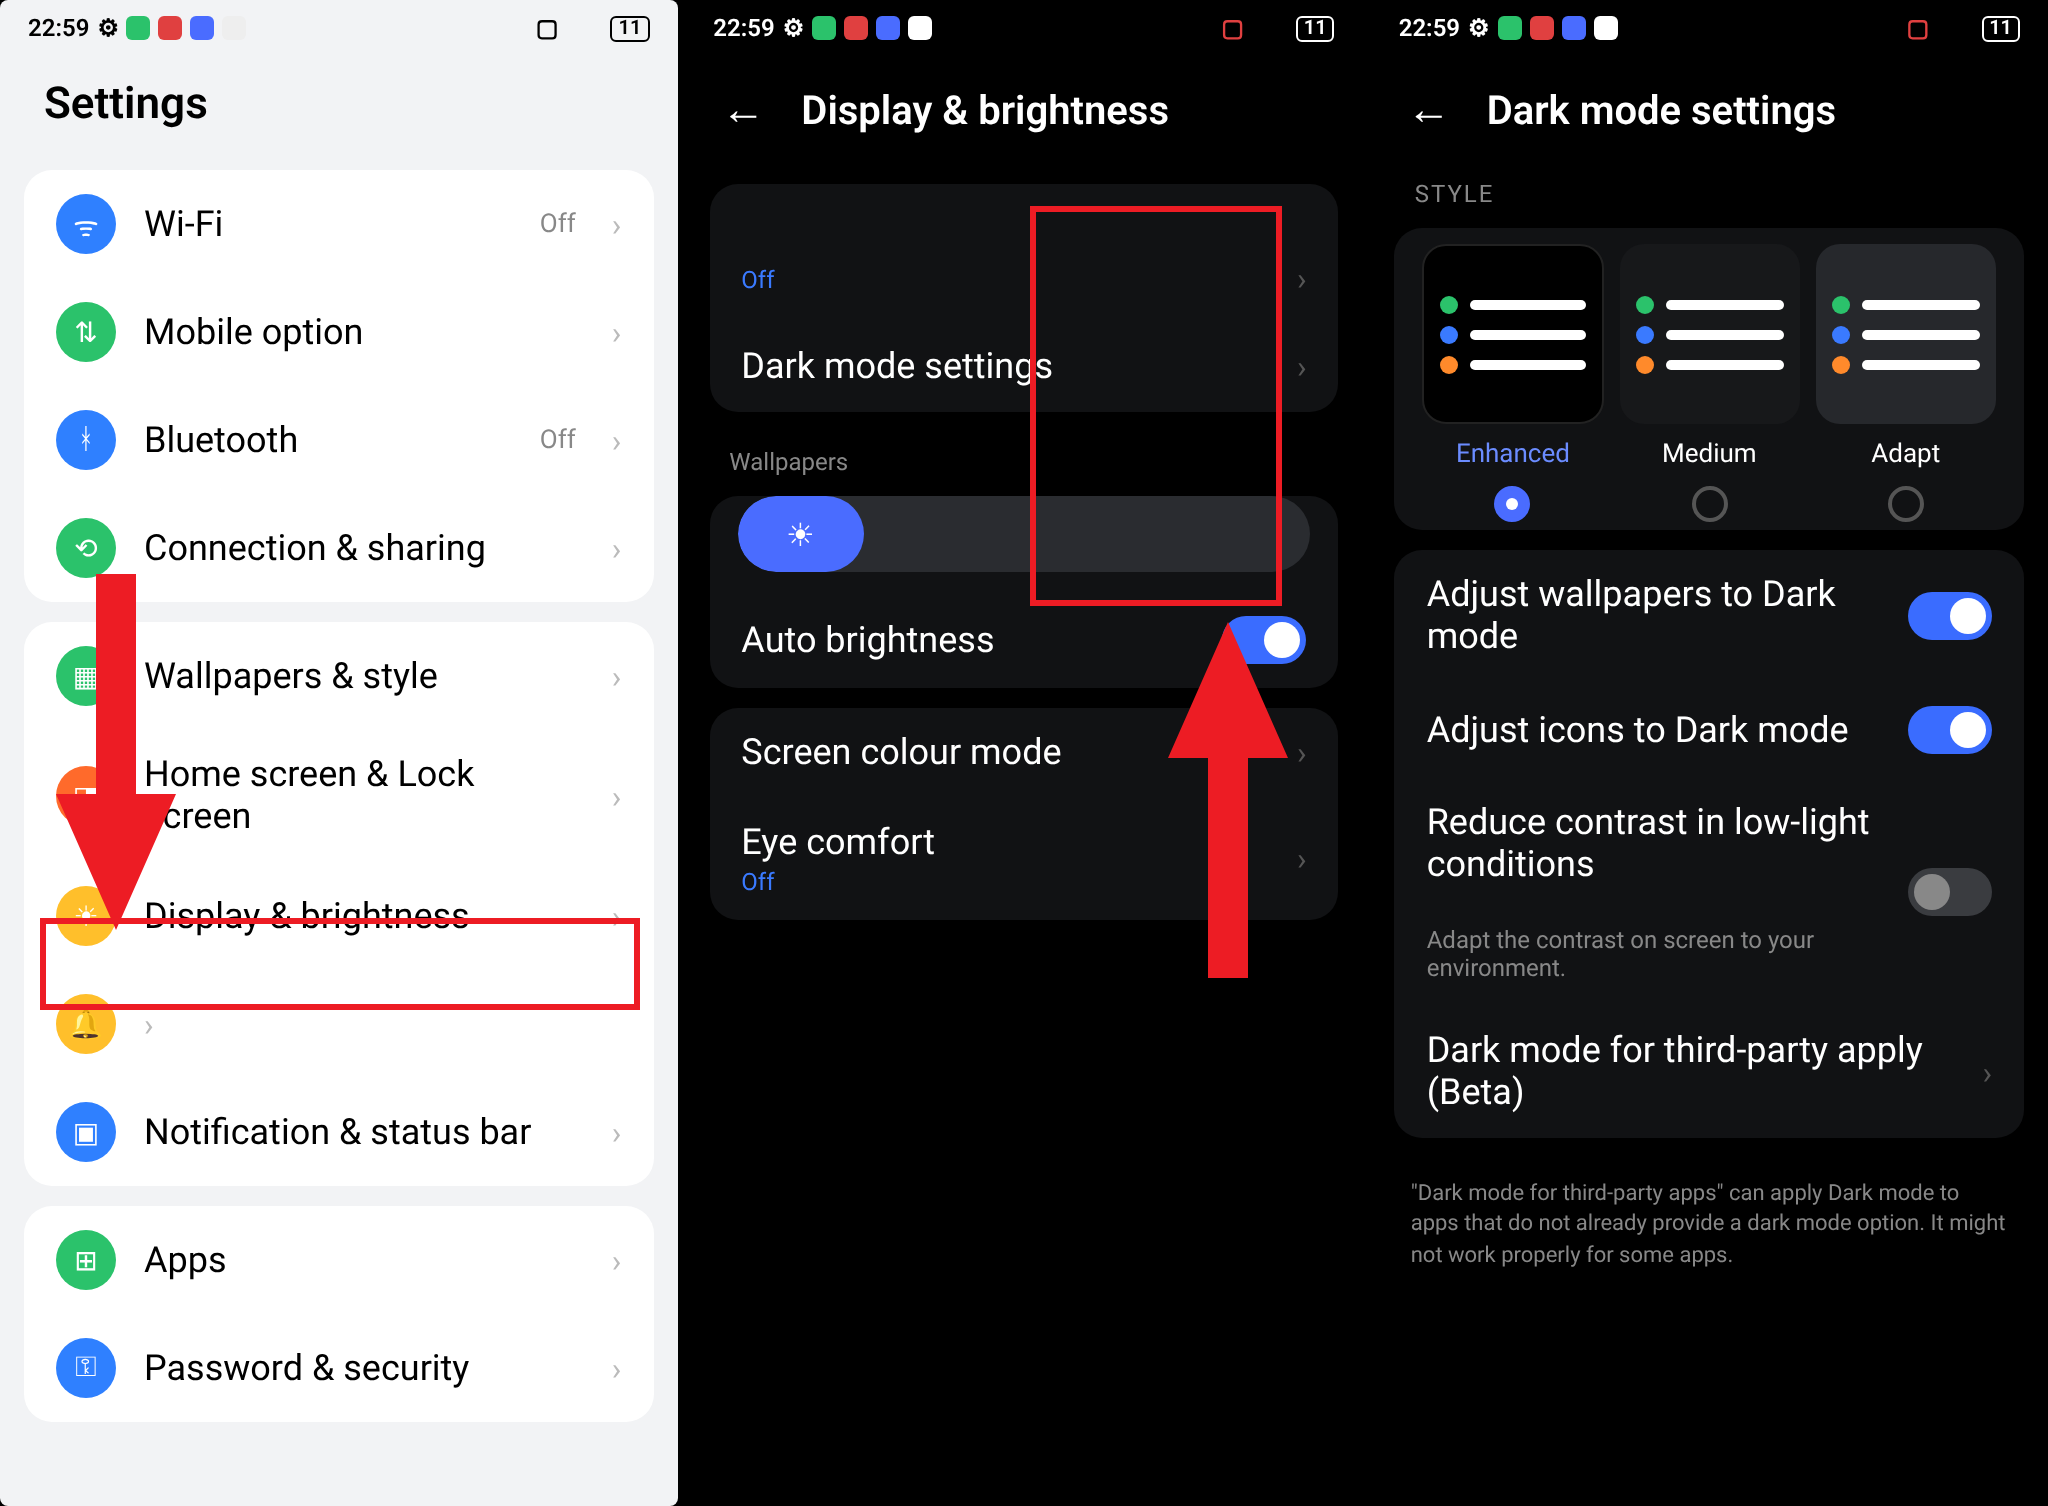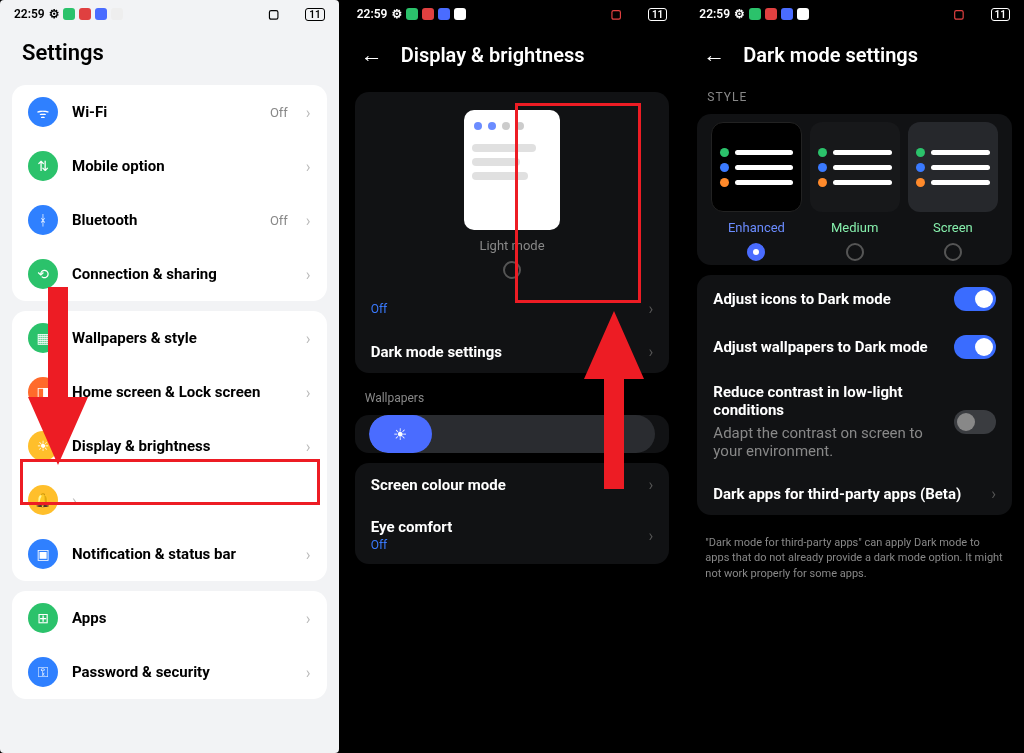--- a/index.html
+++ b/index.html
@@ -58,26 +58,26 @@
     display: flex; align-items: center;
     padding: 12px 16px;
     gap: 14px;
     position: relative;
   }
   .row .icon {
     width: 30px; height: 30px; border-radius: 50%;
     display: flex; align-items: center; justify-content: center;
     color: #fff; font-size: 14px; flex-shrink: 0;
   }
-  .row .label { flex: 1; font-size: 15px; font-weight: 700; }
+  .row .label { flex: 1; font-size: 18px; font-weight: 400; }
   .row .value { font-size: 13px; color: #888; margin-right: 4px; }
   .row .chev { color: #bbb; font-size: 16px; }
   .phone.dark .row .chev { color: #555; }
   .row .sub { font-size: 12px; color: #3a7aff; }
-  .row .sublabel { font-size: 15px; color: #888; margin-top:3px; }
+  .row .sublabel { font-size: 12px; color: #888; margin-top:18px; }
 
   .section-label { font-size: 12px; color: #888; padding: 8px 22px 0; text-transform: none; }
 
   
   .redbox { position: absolute; border: 3px solid #ed1c24; pointer-events: none; }
 
   
   .arrow {
     position: absolute;
     width: 60px;
@@ -128,21 +128,21 @@
   .style-col { flex:1; display:flex; flex-direction:column; align-items:center; gap:8px; }
   .style-prev { width: 100%; height: 90px; border-radius:12px; padding:10px 8px; display:flex; flex-direction:column; justify-content:center; gap:6px;}
   .style-prev.enh { background:#000; border:1px solid #222;}
   .style-prev.med { background:#17181a;}
   .style-prev.gen { background:#26282c;}
   .style-line { display:flex; align-items:center; gap:6px; }
   .sdot { width:9px;height:9px;border-radius:50%; flex-shrink:0;}
   .sbar { flex:1; height:5px; border-radius:3px; background:#fff;}
   .style-name { font-size:13px; }
   .style-name.sel { color:#6b8cff; }
-  .style-name.unsel { color:#86efac; }
+  .style-name.unsel { color:#ffffff; }
 
   .row-col { display:flex; flex-direction:column; flex:1; gap:2px;}
   .helper { font-size: 11px; color:#888; padding: 10px 20px; line-height:1.4; }
 
 </style>
 </head>
 <body>
 
 <div class="phone light">
   <div class="status-bar">
@@ -251,55 +251,44 @@
     </div>
   </div>
 
   <div class="hdr">
     <span class="back">←</span>
     <span class="title">Display &amp; brightness</span>
   </div>
 
   <div class="card">
     <div class="mode-row">
-      <div class="mode-col">
-        <div class="mode-prev light">
-          <div class="dots">
-              <span class="dot" style="background:#6b8cff"></span>
-              <span class="dot" style="background:#6b8cff"></span>
-              <span class="dot" style="background:#ccc"></span>
-              <span class="dot" style="background:#ccc"></span>
-            </div>
-          <div class="line" style="width:80%"></div>
-            <div class="line" style="width:60%"></div>
-            <div class="line" style="width:70%"></div>
-        </div>
-        <span class="mode-name unsel">Light mode</span>
-        <span class="radio"></span>
-      </div>
     </div>
 
     <div class="row">
       <div class="row-col">
         <span class="sub">Off</span>
       </div>
       <span class="chev">›</span>
     </div>
     <div class="row">
       <span class="label">Dark mode settings</span>
       <span class="chev">›</span>
     </div>
   </div>
 
   <div class="section-label">Wallpapers</div>
   <div class="card">
     <div class="slider">
       <div class="fill">
           <span style="color:#fff">☀</span>
         </div>
+    </div>
+    <div class="row">
+      <span class="label">Auto brightness</span>
+      <span class="toggle on"></span>
     </div>
   </div>
 
   <div class="card">
     <div class="row">
       <span class="label">Screen colour mode</span>
       <span class="chev">›</span>
     </div>
     <div class="row">
       <div class="row-col">
@@ -387,44 +376,44 @@
             </div>
           <div class="style-line">
               <span class="sdot" style="background:#3a7aff"></span>
               <span class="sbar"></span>
             </div>
           <div class="style-line">
               <span class="sdot" style="background:#ff8a2b"></span>
               <span class="sbar"></span>
             </div>
         </div>
-        <span class="style-name unsel">Screen</span>
+        <span class="style-name unsel">Adapt</span>
         <span class="radio"></span>
       </div>
     </div>
   </div>
 
   <div class="card">
     <div class="row">
+      <span class="label">Adjust wallpapers to Dark mode</span>
+      <span class="toggle on"></span>
+    </div>
+    <div class="row">
       <span class="label">Adjust icons to Dark mode</span>
-      <span class="toggle on"></span>
-    </div>
-    <div class="row">
-      <span class="label">Adjust wallpapers to Dark mode</span>
       <span class="toggle on"></span>
     </div>
     <div class="row">
       <div class="row-col">
         <span class="label">Reduce contrast in low-light conditions</span>
         <span class="sublabel">Adapt the contrast on screen to your environment.</span>
       </div>
       <span class="toggle off"></span>
     </div>
     <div class="row">
       <div class="row-col">
-        <span class="label">Dark apps for third-party apps (Beta)</span>
+        <span class="label">Dark mode for third-party apply (Beta)</span>
       </div>
       <span class="chev">›</span>
     </div>
   </div>
 
   <div class="helper">"Dark mode for third-party apps" can apply Dark mode to apps that do not already provide a dark mode option. It might not work properly for some apps.</div>
 </div>
 
 </body></html>

